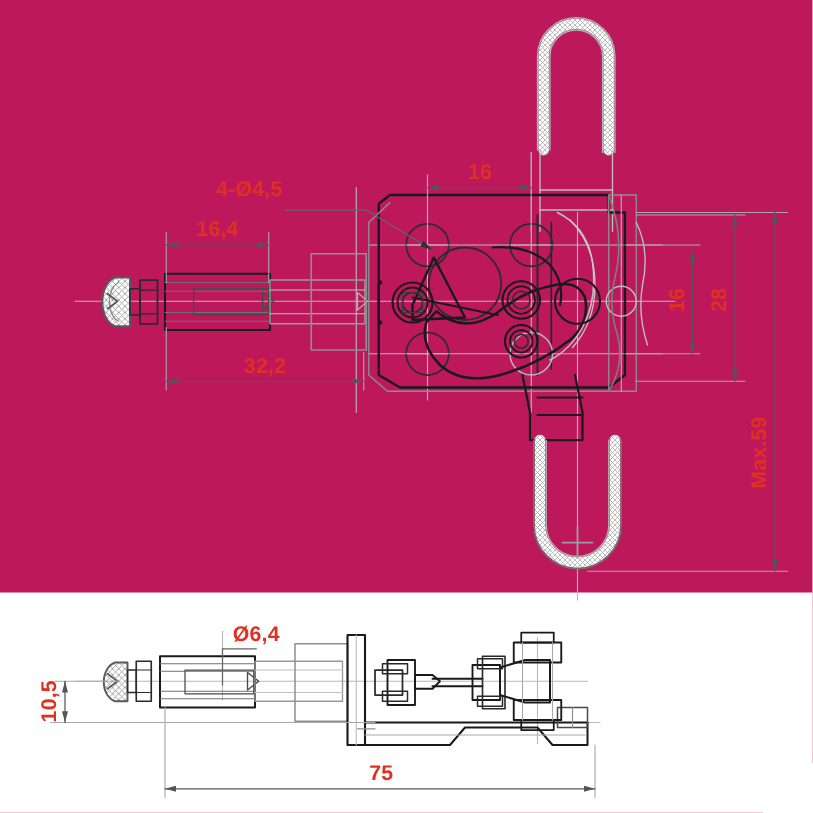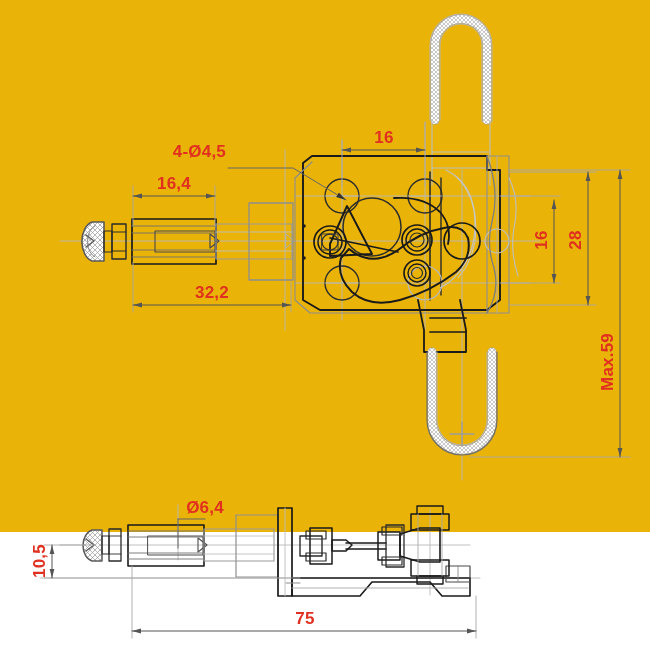--- a/index.html
+++ b/index.html
@@ -1,18 +1,18 @@
 <!DOCTYPE html>
 <html><head>
 <meta charset="utf-8">
 <style>
   html,body{margin:0;padding:0;background:#ffffff;}
   body{width:650px;height:650px;overflow:hidden;
        font-family:"Liberation Sans","DejaVu Sans",sans-serif;}
-  #sheet{position:relative;width:650px;height:532px;background:#eab308;}
+  #sheet{position:relative;width:650px;height:474px;background:#be185d;}
   svg{display:block;}
   .dimtext{fill:#e03020;font-family:"Liberation Sans","DejaVu Sans",sans-serif;
            font-size:17px;font-weight:700;letter-spacing:0.2px;}
 </style>
 </head>
 <body>
 
 <div id="sheet">
 <svg width="650" height="650" viewBox="0 0 650 650">
 

